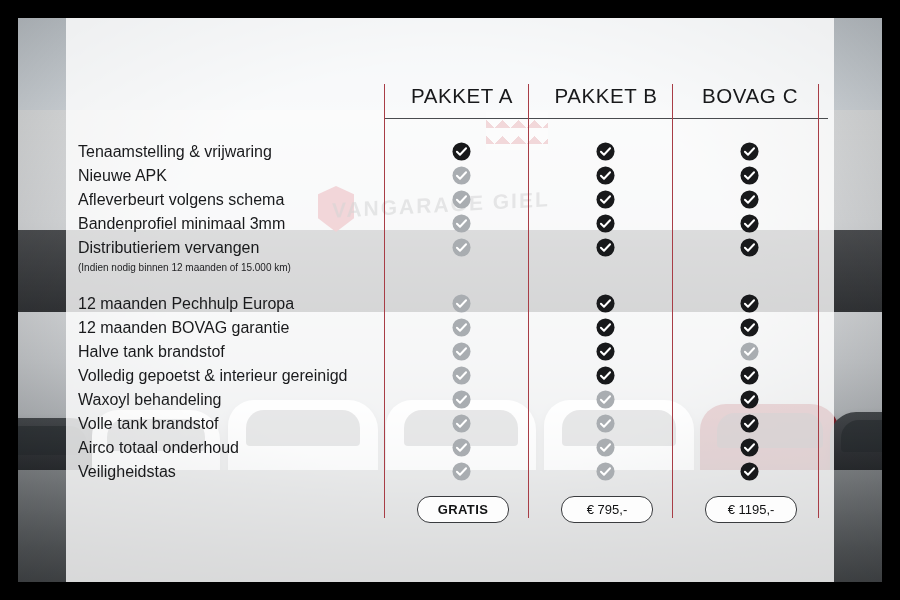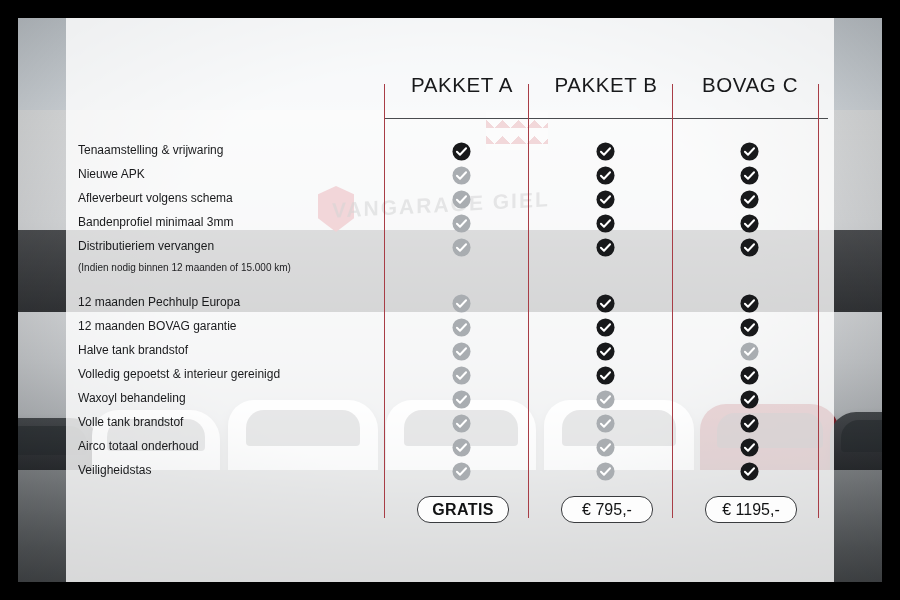--- a/index.html
+++ b/index.html
@@ -141,21 +141,21 @@
   .table {
     position: absolute;
     left: 66px;
     top: 18px;
     width: 768px;
     height: 564px;
   }
 
   .headers {
     position: absolute;
-    top: 55px;
+    top: 66px;
     left: 0;
     width: 828px;
     height: 52px;
   }
   .col-head {
     position: absolute;
     top: 0;
     width: 156px;
     text-align: center;
     font-size: 20.5px;
@@ -196,21 +196,21 @@
     width: 768px;
   }
   .row {
     position: relative;
     height: 24px;
   }
   .row-label {
     position: absolute;
     left: 12px;
     top: 1px;
-    font-size: 12px;
+    font-size: 16px;
     color: #191a1c;
     white-space: nowrap;
     font-family: "Liberation Sans", sans-serif;
   }
   .row-note {
     position: absolute;
     left: 12px;
     top: 0px;
     font-size: 10px;
     color: #1d1e20;
@@ -243,21 +243,21 @@
   }
   .pill {
     position: absolute;
     top: 0;
     height: 25px;
     line-height: 25px;
     border: 1px solid #3a3c3f;
     border-radius: 13px;
     background: rgba(255,255,255,.92);
     text-align: center;
-    font-size: 16px;
+    font-size: 13px;
     color: #121314;
     font-family: "Liberation Sans", sans-serif;
   }
   .pill.a { left: 351px; width: 90px; font-weight: bold; letter-spacing: .4px; }
   .pill.b { left: 495px; width: 90px; text-align: center; }
   .pill.c { left: 639px; width: 90px; }
 </style>
 </head>
 <body>
 

